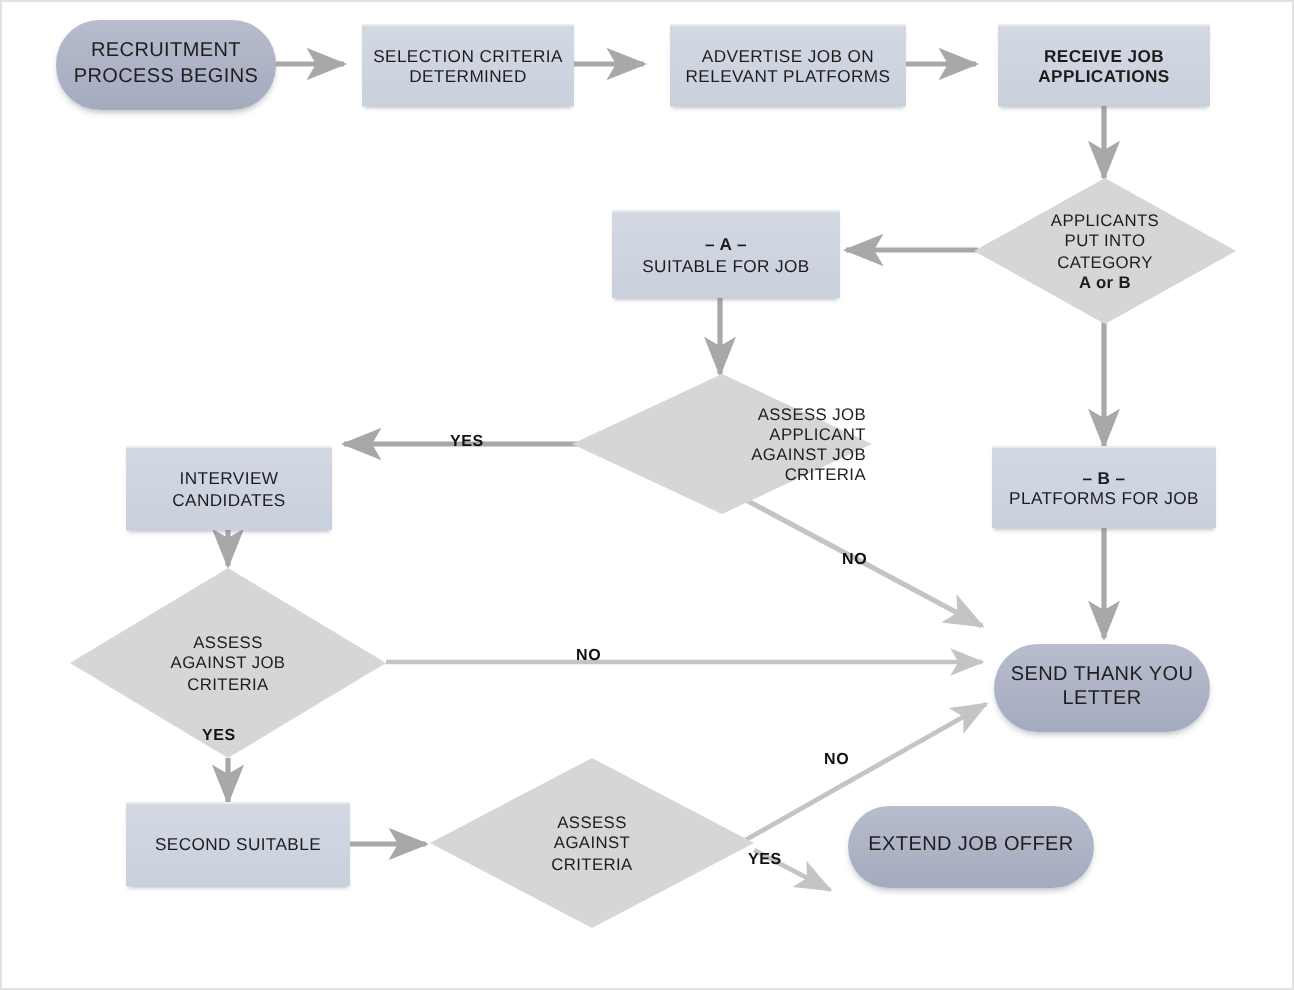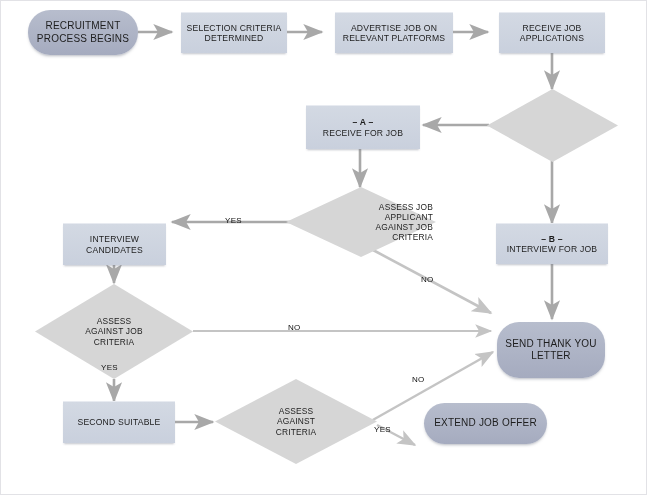--- a/index.html
+++ b/index.html
@@ -73,21 +73,21 @@
     z-index: 0;
   }
   .diamond .lbl {
     position: relative;
     z-index: 1;
     font-size: 8.4px;
   }
   .edge-label {
     position: absolute;
     font-size: 8px;
-    font-weight: normal;
+    font-weight: bold;
     color: #111111;
     letter-spacing: 0.3px;
     z-index: 4;
     white-space: nowrap;
   }
   .bold { font-weight: bold; }
 </style>
 </head>
 <body>
 
@@ -151,37 +151,40 @@
   <div class="node rect" style="left:180px; top:11px; width:106px; height:41px;">
     <span class="lbl">SELECTION CRITERIA
 DETERMINED</span>
   </div>
 
   <div class="node rect" style="left:334px; top:11px; width:118px; height:41px;">
     <span class="lbl">ADVERTISE JOB ON
 RELEVANT PLATFORMS</span>
   </div>
 
-  <div class="node rect" style="left:498px; top:11px; width:106px; height:41px;">
+  <div class="node rect" style="left:498px; top:11px; width:106px; height:41px;font-weight:bold;">
     <span class="lbl">RECEIVE JOB
 APPLICATIONS</span>
   </div>
 
   <div class="node diamond" style="left:486px; top:88px; width:131px; height:73px;">
     <svg class="dshape" viewBox="0 0 131 73" preserveAspectRatio="none">
       <polygon points="65.5,0 131,36.5 65.5,73 0,36.5" fill="#d6d6d6"></polygon>
     </svg>
+    <span class="lbl"><span>APPLICANTS
+PUT INTO
+CATEGORY</span><br><span class="bold">A or B</span></span>
   </div>
 
   <div class="node rect" style="left:305px; top:104px; width:114px; height:44px;">
-    <span class="lbl"><span class="bold">– A –</span><br><span>RECEIVE FOR JOB</span></span>
+    <span class="lbl"><span class="bold">– A –</span><br><span>SUITABLE FOR JOB</span></span>
   </div>
 
   <div class="node rect" style="left:495px; top:222px; width:112px; height:41px;">
-    <span class="lbl"><span class="bold">– B –</span><br><span>INTERVIEW FOR JOB</span></span>
+    <span class="lbl"><span class="bold">– B –</span><br><span>PLATFORMS FOR JOB</span></span>
   </div>
 
   <div class="node diamond" style="left:285px; top:186px; width:150px; height:70px;text-align:right;">
     <svg class="dshape" viewBox="0 0 150 70" preserveAspectRatio="none">
       <polygon points="75,0 150,35 75,70 0,35" fill="#d6d6d6"></polygon>
     </svg>
     <span class="lbl">ASSESS JOB
 APPLICANT
 AGAINST JOB
 CRITERIA</span>
@@ -207,21 +210,21 @@
 
   <div class="node diamond" style="left:214px; top:378px; width:162px; height:85px;">
     <svg class="dshape" viewBox="0 0 162 85" preserveAspectRatio="none">
       <polygon points="81,0 162,42.5 81,85 0,42.5" fill="#d6d6d6"></polygon>
     </svg>
     <span class="lbl">ASSESS
 AGAINST
 CRITERIA</span>
   </div>
 
-  <div class="node pill" style="left:496px; top:321px; width:108px; height:56px;">
+  <div class="node pill" style="left:496px; top:321px; width:108px; height:44px;">
     <span class="lbl">SEND THANK YOU
 LETTER</span>
   </div>
 
   <div class="node pill" style="left:423px; top:402px; width:123px; height:41px;">
     <span class="lbl">EXTEND JOB OFFER</span>
   </div>
 
 </div>
 

